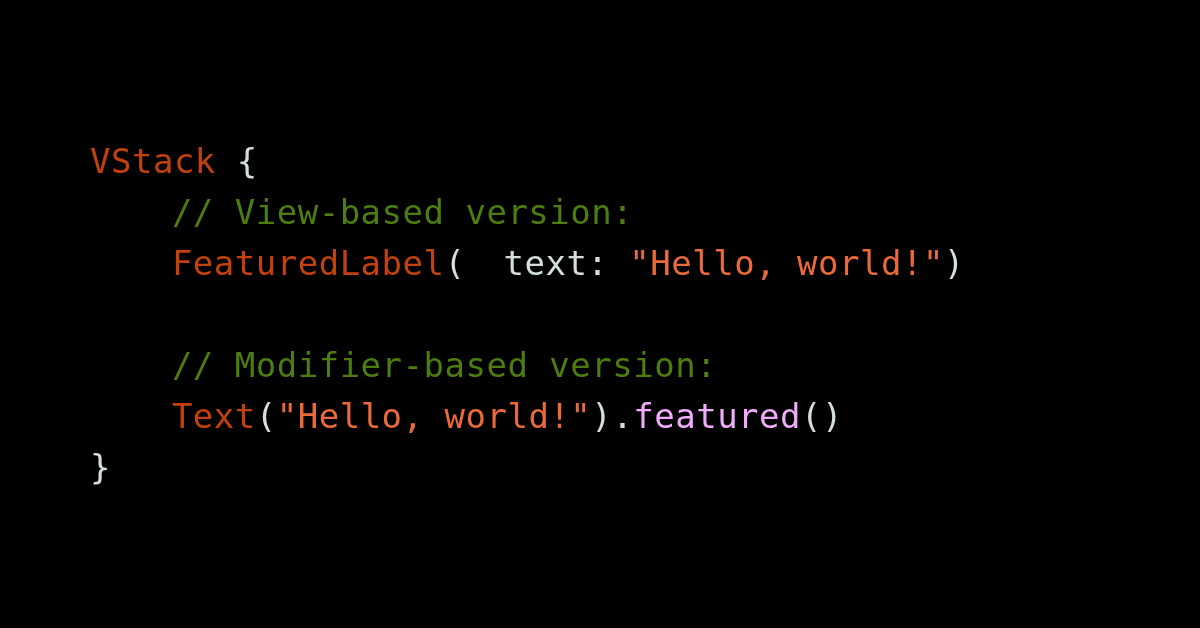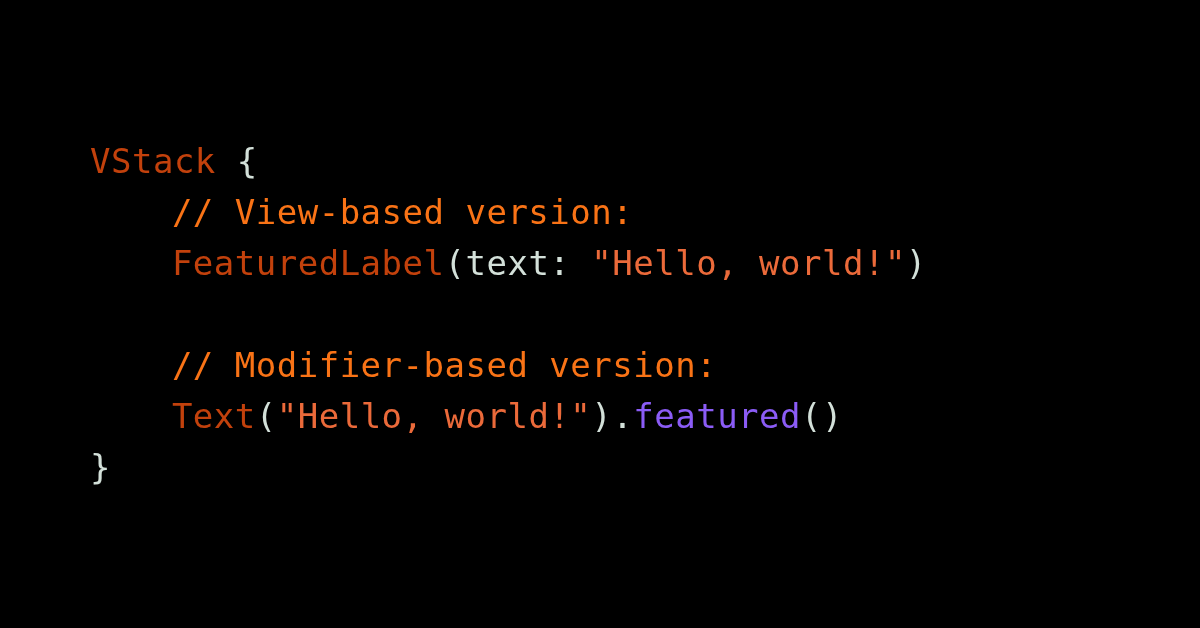--- a/index.html
+++ b/index.html
@@ -24,21 +24,21 @@
     }
     .line {
       display: block;
     }
     .indent {
       display: inline-block;
       width: 4ch;
     }
     .t-type { color: #c2410c; }
     .t-punct { color: #d3e0d9; }
-    .t-comment { color: #f97316; }
-    .t-arglabel { color: #d3e0d9; }
+    .t-comment { color: #4d7c0f; }
+    .t-arglabel { color: #d3e0d9; margin-left: 38px; }
     .t-string { color: #eb6a3a; }
-    .t-method { color: #8b5cf6; }
+    .t-method { color: #f0abfc; }
   </style>
 </head>
 <body>
 
 <pre><span class="line"><span class="t-type">VStack</span><span> </span><span class="t-punct">{</span></span><span class="line"><span class="indent"></span><span class="t-comment">// View-based version:</span></span><span class="line"><span class="indent"></span><span class="t-type">FeaturedLabel</span><span class="t-punct">(</span><span class="t-arglabel">text:</span><span> </span><span class="t-string">"Hello, world!"</span><span class="t-punct">)</span></span><span class="line"><span></span>&nbsp;</span><span class="line"><span class="indent"></span><span class="t-comment">// Modifier-based version:</span></span><span class="line"><span class="indent"></span><span class="t-type">Text</span><span class="t-punct">(</span><span class="t-string">"Hello, world!"</span><span class="t-punct">).</span><span class="t-method">featured</span><span class="t-punct">()</span></span><span class="line"><span class="t-punct">}</span></span></pre>
 
 </body></html>

